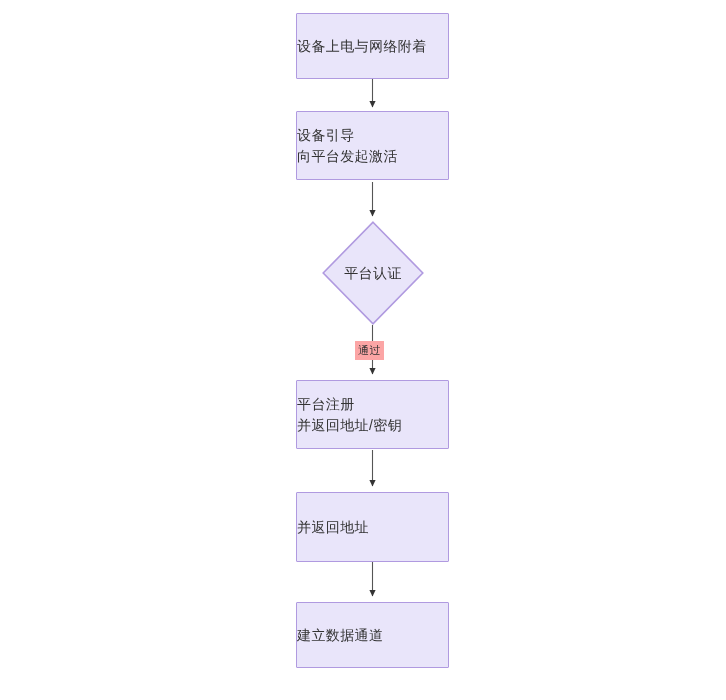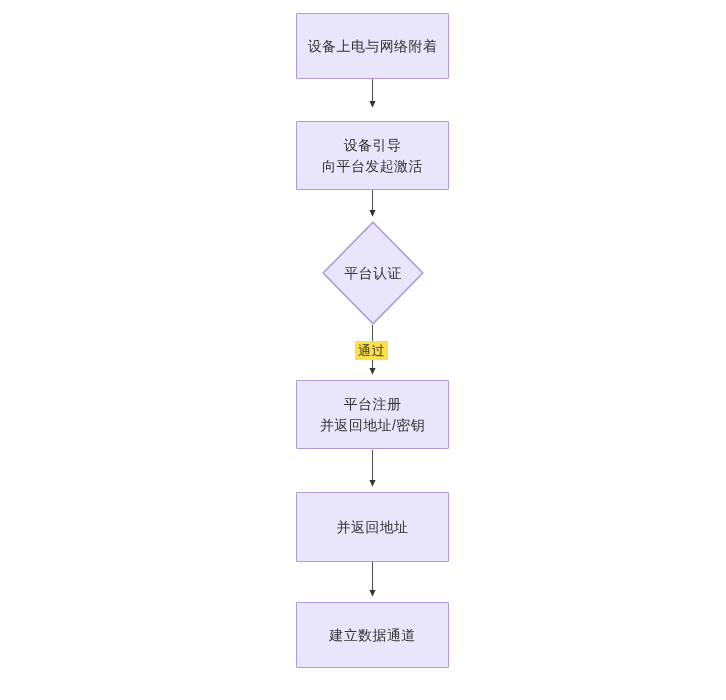--- a/index.html
+++ b/index.html
@@ -30,21 +30,21 @@
     width: 726px;
     height: 700px;
     pointer-events: none;
   }
 
   .node {
     position: absolute;
     box-sizing: border-box;
     display: flex;
     flex-direction: column;
-    align-items: center;
+    align-items: flex-start;
     justify-content: center;
     text-align: center;
   }
 
   .node-process {
     background: #e9e5fa;
     border: 1.6px solid #b09ae0;
     border-radius: 1px;
   }
 
@@ -73,24 +73,24 @@
     display: flex;
     flex-direction: column;
     align-items: center;
     justify-content: center;
     width: 100%;
     height: 100%;
   }
 
   .edge-label {
     position: absolute;
-    font-size: 13px;
+    font-size: 11px;
     line-height: 17px;
     color: #333333;
-    background: #fde047;
+    background: #fca5a5;
     padding: 1px 3px;
     white-space: nowrap;
     letter-spacing: 0.4px;
   }
 </style>
 </head>
 <body>
 
 <div id="flowchart-canvas">
 
@@ -119,21 +119,21 @@
 
     <g>
       <line x1="372.5" y1="562" x2="372.5" y2="596" stroke="#555555" stroke-width="1.1" marker-end="url(#arrowhead)"></line>
     </g>
   </svg>
 
   <div class="node node-process" style="left:296px; top:13px; width:153px; height:66px;">
     <div class="node-text">设备上电与网络附着</div>
   </div>
 
-  <div class="node node-process" style="left:296px; top:121px; width:153px; height:69px;">
+  <div class="node node-process" style="left:296px; top:111px; width:153px; height:69px;">
     <div class="node-text">设备引导</div>
     <div class="node-text">向平台发起激活</div>
   </div>
 
   <div class="node node-decision" style="left:322px; top:221px; width:102px; height:104px;">
     <svg class="diamond-shape" viewBox="0 0 102 104" preserveAspectRatio="none" xmlns="http://www.w3.org/2000/svg">
       <polygon points="51,1.2 100.8,52 51,102.8 1.2,52" fill="#e9e5fa" stroke="#b09ae0" stroke-width="1.6"></polygon>
     </svg>
     <div class="node-text-wrap">
       <div class="node-text">平台认证</div>

